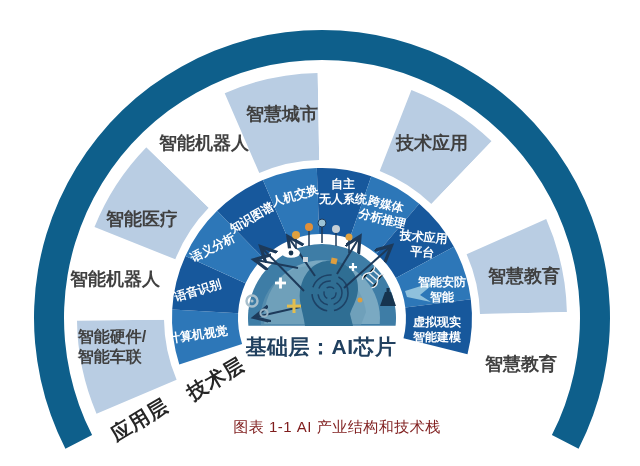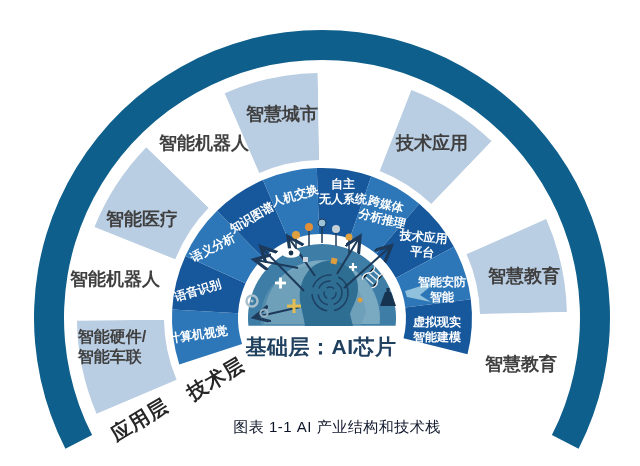--- a/index.html
+++ b/index.html
@@ -15,21 +15,21 @@
   .tech-label{
     font-size:12px;font-weight:bold;color:#ffffff;text-align:center;line-height:1.25;
   }
   .layer-label{
     font-size:20px;font-weight:bold;color:#262626;letter-spacing:1px;
   }
   .core-label{
     font-size:21px;font-weight:bold;color:#20405f;letter-spacing:0.5px;
   }
   .caption{
-    font-size:15px;font-weight:500;color:#0f172a;letter-spacing:0.5px;
+    font-size:15px;font-weight:500;color:#7f1d1d;letter-spacing:0.5px;
   }
 </style>
 </head>
 <body>
 
 <div id="stage">
 
   <svg id="rings-svg" width="640" height="466" viewBox="0 0 640 466">
     <defs>
       <marker id="ah" markerWidth="10" markerHeight="10" refX="7" refY="4" orient="auto">

